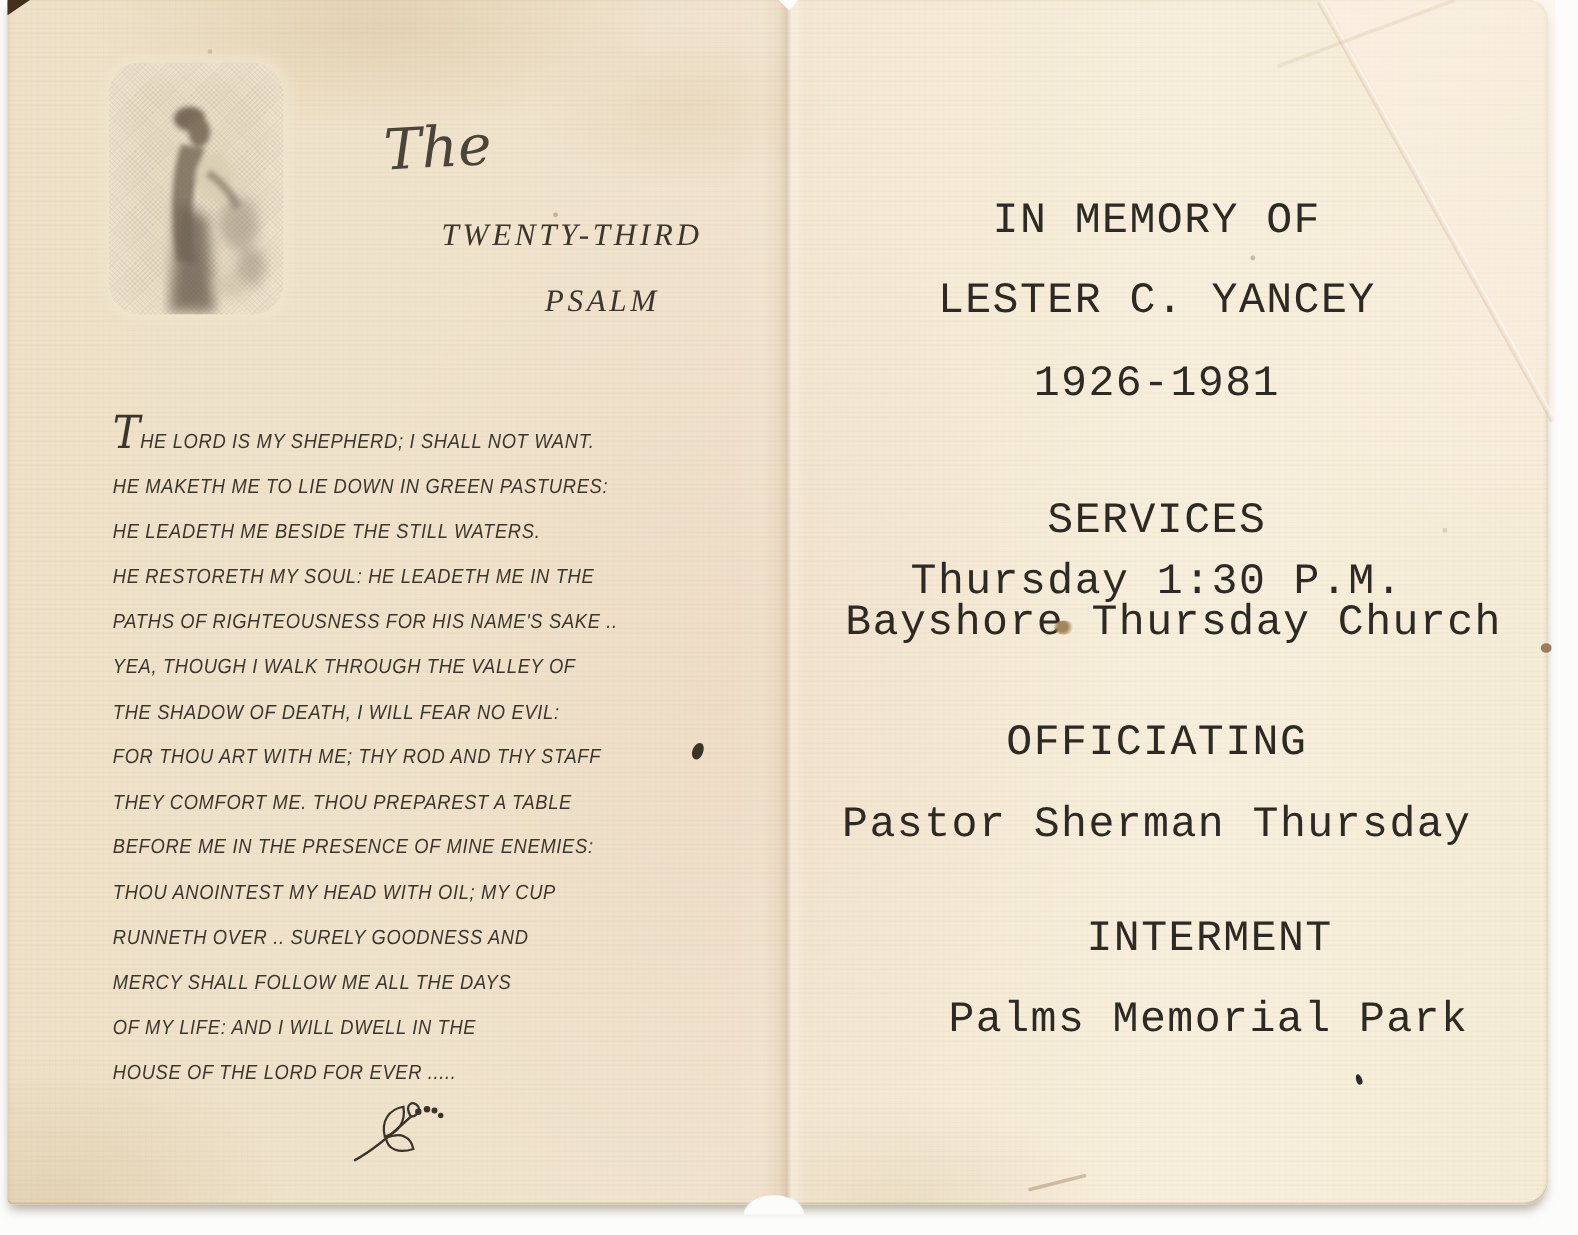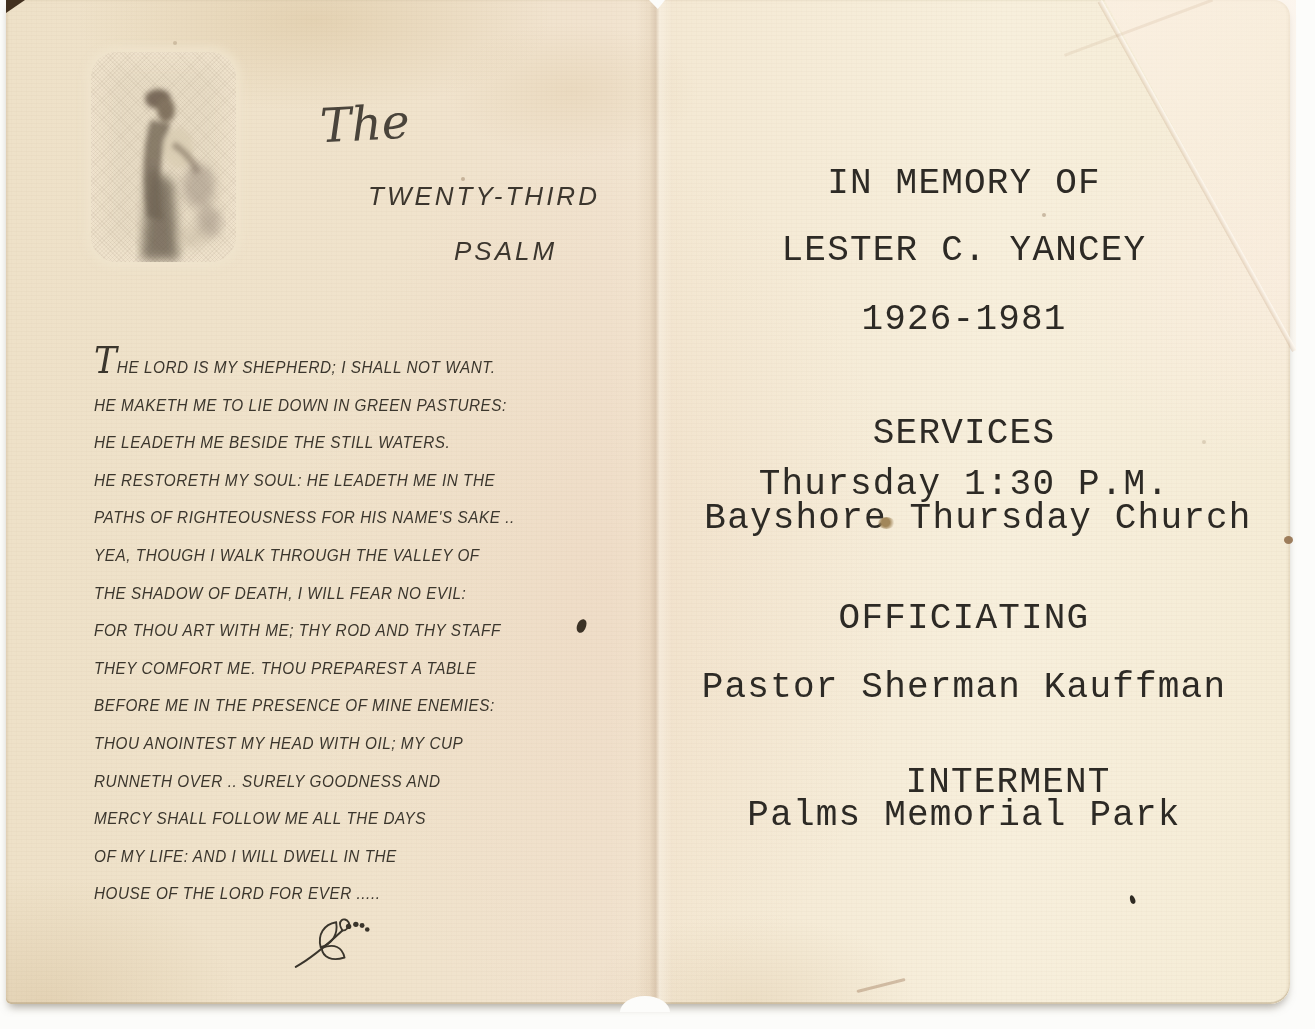--- a/index.html
+++ b/index.html
@@ -70,21 +70,21 @@
     background:#e8dcc5;overflow:hidden;
     box-shadow:inset 0 0 22px 14px rgba(240,228,205,.95), 0 0 10px 5px rgba(240,228,205,.9);}
   .vignette .tex{position:absolute;inset:0;
     background:repeating-linear-gradient(45deg, rgba(90,70,50,.06) 0 1px, transparent 1px 3px),
                repeating-linear-gradient(-45deg, rgba(90,70,50,.06) 0 1px, transparent 1px 3px);}
   .vignette svg{position:absolute;inset:0;}
 
   .title-the{position:absolute;left:314px;top:96px;
     font-family:"DejaVu Serif",serif;font-style:italic;font-size:47px;color:#4a443b;
     transform:rotate(-3deg);}
-  .title-cap{position:absolute;font-family:Liberation Sans, sans-serif;font-style:italic;
+  .title-cap{position:absolute;font-family:Liberation Serif, serif;font-style:italic;
     font-size:26px;letter-spacing:3px;color:#3c362e;white-space:nowrap;}
   .title-l2{left:362px;top:181px;}
   .title-l3{left:428px;top:236px;margin-left:20px;}
 
   .psalm{position:absolute;left:88px;top:342px;width:520px;color:#3b362d;}
   .psalm-line{font-style:italic;font-size:17px;letter-spacing:.6px;line-height:37.6px;
     white-space:nowrap;transform:scaleX(.9);transform-origin:0 50%;}
   .psalm-line:first-child::first-letter{
     font-family:"DejaVu Serif",serif;font-size:38px;letter-spacing:0;}
 
@@ -96,21 +96,21 @@
     color:#2d2a25;white-space:nowrap;}
   .rp-memory{top:163px;}
   .rp-name{top:230px;}
   .rp-years{top:299px;}
   .rp-services{top:395px;margin-top:18px;}
   .rp-time{top:464px;}
   .rp-place{top:498px;transform:translateX(14px);}
   .rp-officiating{top:598px;}
   .rp-officiant{top:667px;}
   .rp-interment{top:762px;margin-left:44px;}
-  .rp-park{top:795px;}
+  .rp-park{top:829px;padding-left:43px;}
 </style>
 </head>
 <body>
 
 <div class="scan">
   <div class="paper">
     <div class="grain"></div>
 
     <div>
 
@@ -182,21 +182,21 @@
     <div class="fold"></div>
 
     <div>
       <div class="rp-line rp-memory">IN MEMORY OF</div>
       <div class="rp-line rp-name">LESTER C. YANCEY</div>
       <div class="rp-line rp-years">1926-1981</div>
       <div class="rp-line rp-services">SERVICES</div>
       <div class="rp-line rp-time">Thursday 1:30 P.M.</div>
       <div class="rp-line rp-place">Bayshore Thursday Church</div>
       <div class="rp-line rp-officiating">OFFICIATING</div>
-      <div class="rp-line rp-officiant">Pastor Sherman Kauffman</div>
+      <div class="rp-line rp-officiant">Pastor Sherman Thursday</div>
       <div class="rp-line rp-interment">INTERMENT</div>
       <div class="rp-line rp-park">Palms Memorial Park</div>
     </div>
 
     <div class="corner-wedge"></div>
     <div class="crease-main"></div>
     <div class="crease-soft"></div>
     <div class="bottom-flick"></div>
     <div class="notch-tl"></div>
     <div class="speck-ink"></div>

